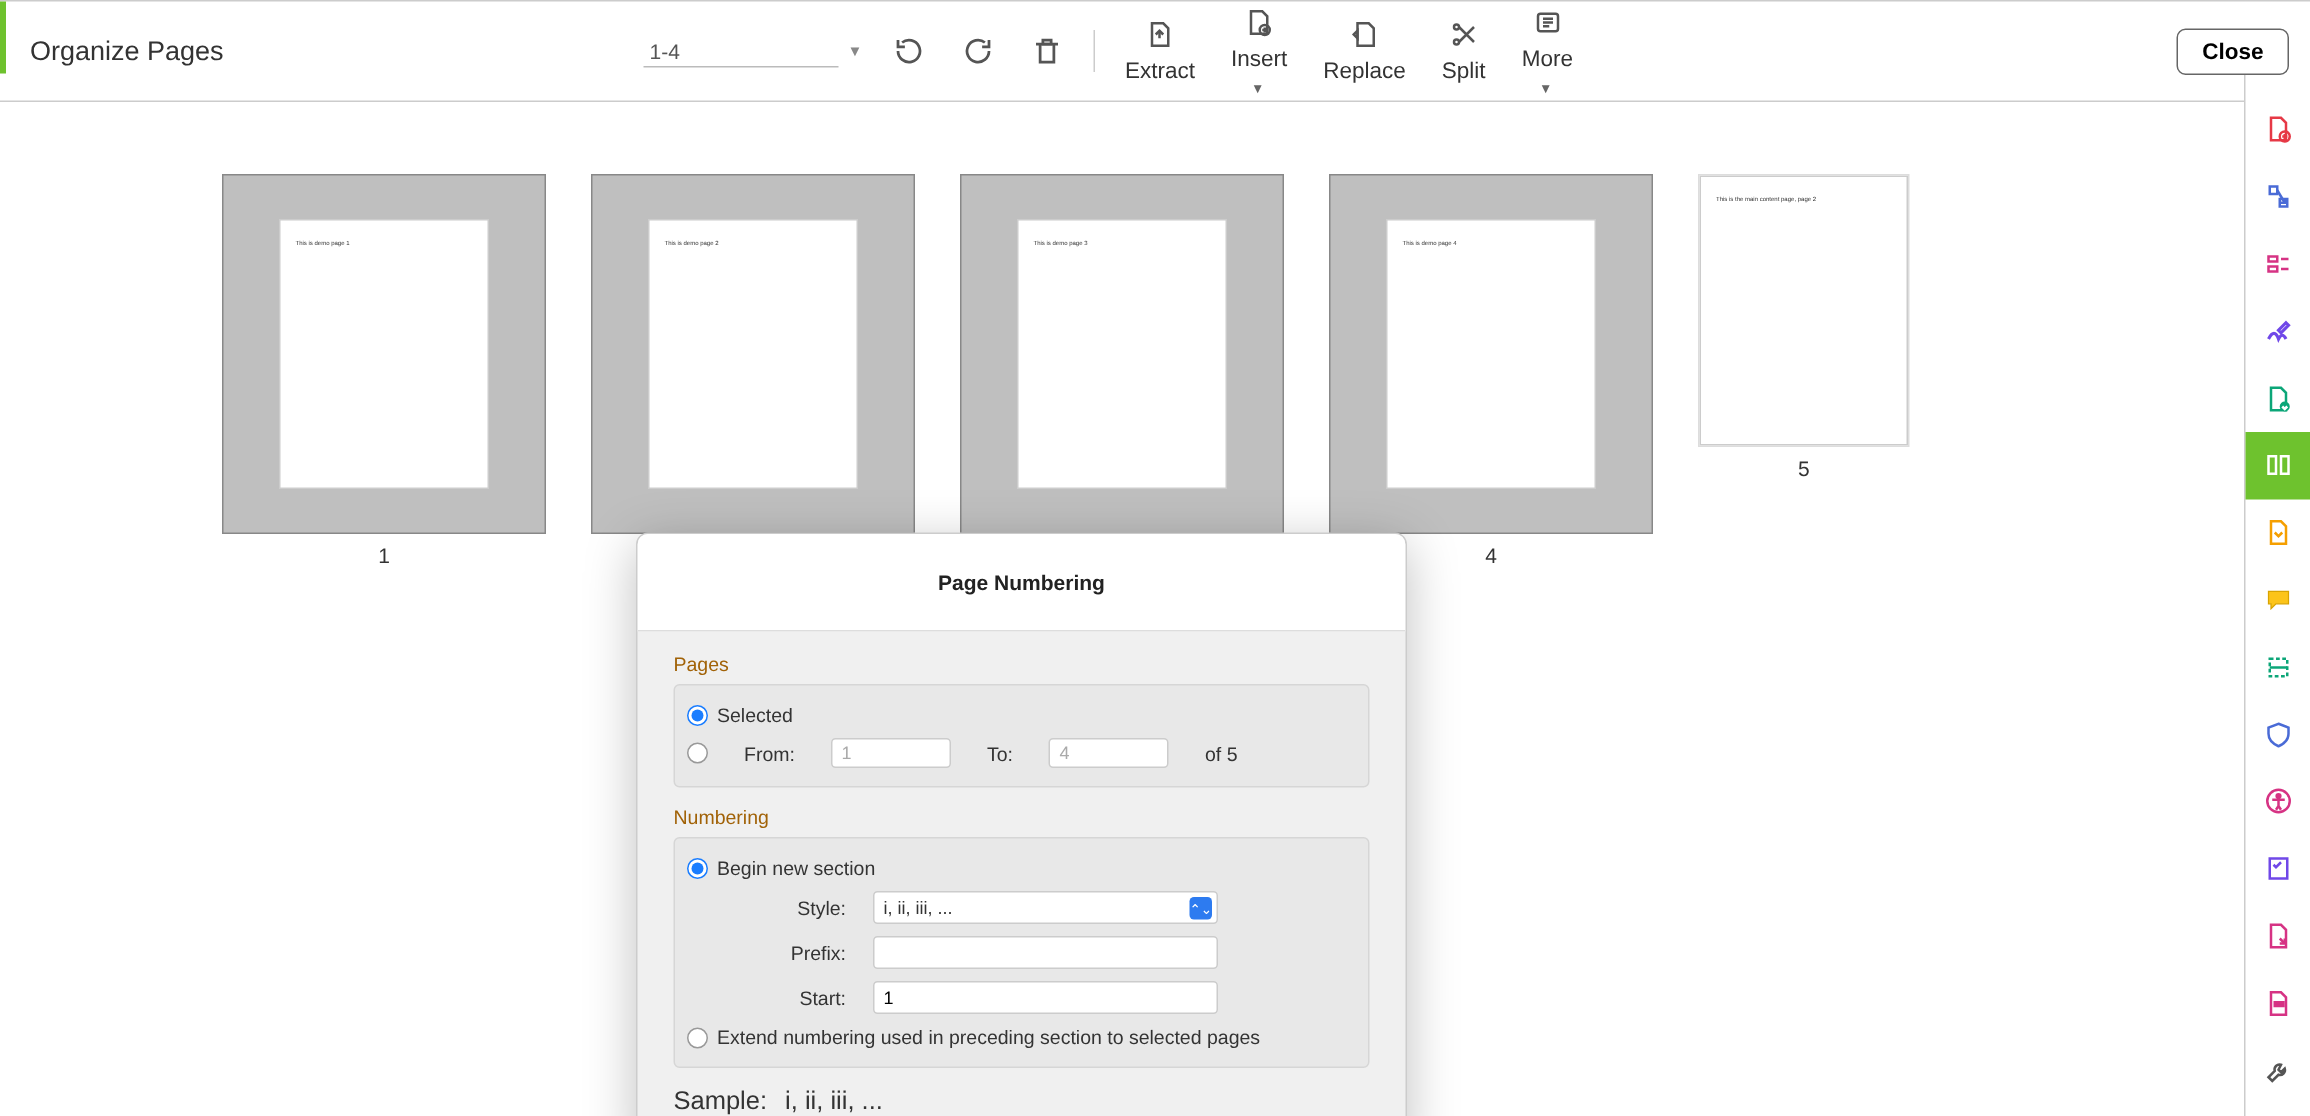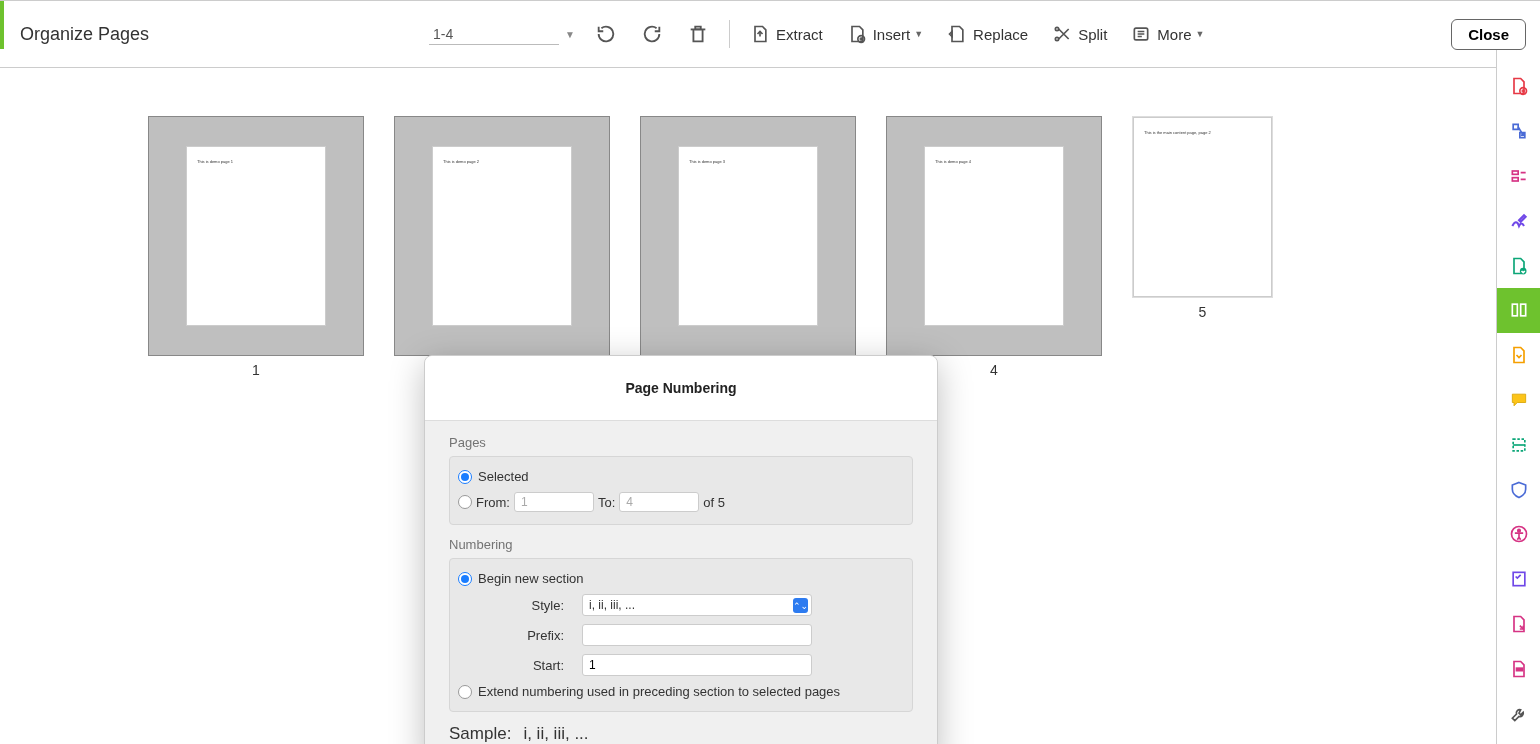--- a/index.html
+++ b/index.html
@@ -8,21 +8,21 @@
 
 .toolbar { height: 68px; border-bottom: 1px solid #ccc; display: flex; align-items: center; padding: 0 14px; background: #fff; border-top: 1px solid #ccc; }
 .green-accent { position:absolute; left:0; top:1px; width:4px; height:48px; background:#6ec22e; }
 .title { font-size: 18px; color: #333; font-weight: 500; margin-left:6px; }
 .tool-center { display: flex; align-items: center; margin-left: 280px; gap: 16px; }
 .page-range { width:130px; border:none; border-bottom:1px solid #bbb; padding:2px 4px; font-size:14px; color:#555; }
 .dropdown-caret { font-size:10px; color:#888; margin-left:-10px; }
 .icon-btn { background:none; border:none; cursor:pointer; padding:4px; color:#555; display:flex; align-items:center; }
 .icon-btn svg { width:22px; height:22px; }
 .divider { width:1px; height:28px; background:#ccc; }
-.tool-label-btn { display:flex; align-items:center; gap:6px; background:none; border:none; cursor:pointer; font-size:15px; color:#333; padding:4px 4px; }
+.tool-label-btn { display:flex; align-items:center; gap:6px; background:none; border:none; cursor:pointer; font-size:15px; color:#333; padding:4px 4px;flex-direction:column; }
 .tool-label-btn svg { width:20px; height:20px; color:#555; }
 .caret { font-size:9px; color:#666; margin-left:-2px; }
 .close-btn { margin-left:auto; border:1px solid #666; border-radius:6px; background:#fff; padding:6px 16px; font-size:15px; font-weight:600; cursor:pointer; }
 
 
 .thumb-area { position: relative; width: calc(100% - 44px); height: calc(100% - 50px); background: #fff; padding: 48px 0 0 148px; display:flex; gap:30px; align-items:flex-start; }
 .thumb-wrap { display:flex; flex-direction:column; align-items:center; }
 .thumb-border { width:216px; height:240px; display:flex; align-items:center; justify-content:center; position:relative; }
 .thumb-border.selected { background:#bfbfbf; border:1px solid #888; }
 .thumb-border.unselected { border:1px solid #ddd; }
@@ -34,35 +34,35 @@
 
 .right-sidebar { position:absolute; right:0; top:50px; bottom:0; width:44px; background:#fff; border-left:1px solid #ccc; display:flex; flex-direction:column; align-items:center; padding-top:14px; gap:0; }
 .side-item { width:44px; height:46px; display:flex; align-items:center; justify-content:center; cursor:pointer; }
 .side-item.active { background:#6ec22e; }
 .side-item svg { width:20px; height:20px; }
 
 
 .dialog { position:absolute; left:424px; top:355px; width:514px; background:#f0f0f0; border:1px solid #ccc; border-radius:8px; box-shadow:0 8px 34px rgba(0,0,0,0.25); overflow:hidden; }
 .dialog-title { background:#fff; border-bottom:1px solid #ddd; text-align:center; font-size:14px; font-weight:600; padding:24px 0; color:#222; }
 .dialog-body { padding:14px 24px 14px 24px; font-size:13px; color:#333; }
-.section-label { font-size:13px; color:#737373; margin:0 0 6px 0; }
+.section-label { font-size:13px; color:#a16207; margin:0 0 6px 0; }
 .section-box { background:#e8e8e8; border:1px solid #d6d6d6; border-radius:4px; padding:8px 8px; margin-bottom:12px; }
 .radio-row { display:flex; align-items:center; gap:6px; padding:4px 0; font-size:13px; }
 .radio { width:14px; height:14px; border-radius:50%; border:1px solid #999; background:#fff; display:inline-block; position:relative; }
 .radio.checked { border-color:#1a7dff; }
 .radio.checked::after { content:''; position:absolute; left:2px; top:2px; width:8px; height:8px; border-radius:50%; background:#1a7dff; }
 .inline-input { border:1px solid #ccc; background:#fff; border-radius:3px; padding:2px 6px; font-size:12px; width:80px; color:#aaa; }
 .field-row { display:flex; align-items:center; gap:18px; padding:4px 0 4px 60px; }
 .field-label { width:46px; text-align:right; font-size:13px; }
 .style-select { border:1px solid #ccc; border-radius:3px; background:#fff; padding:3px 6px; font-size:12px; width:230px; position:relative; }
 .style-caret { position:absolute; right:3px; top:3px; width:15px; height:15px; background:#2d7bf0; border-radius:3px; display:flex; align-items:center; justify-content:center; font-size:9px; color:#fff; }
 .text-input { border:1px solid #ccc; border-radius:3px; background:#fff; padding:3px 6px; font-size:12px; width:230px; }
 .sample-row { display:flex; gap:12px; font-size:17px; margin:8px 0 8px 0; }
 
-.from-row { display:flex; align-items:center; gap:4px; }
+.from-row { display:flex; align-items:center; gap:24px; }
 </style>
 </head>
 <body>
 
 <div class="toolbar">
   <div class="green-accent"></div>
   <div class="title">Organize Pages</div>
   <div class="tool-center">
     <input class="page-range" value="1-4" style="">
     <span class="dropdown-caret">▼</span>

